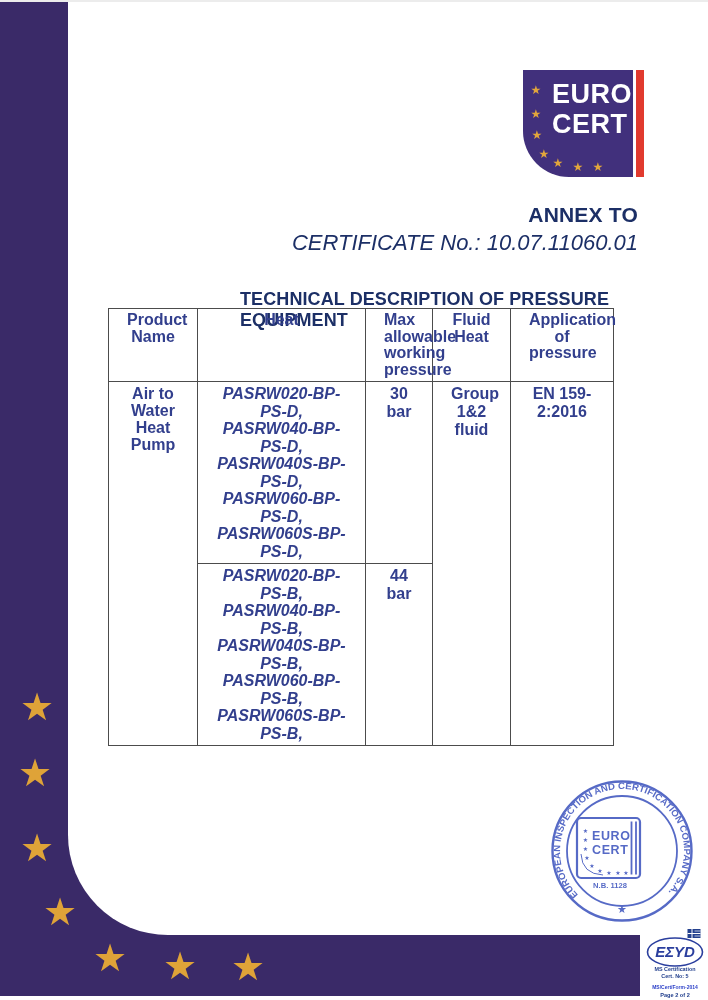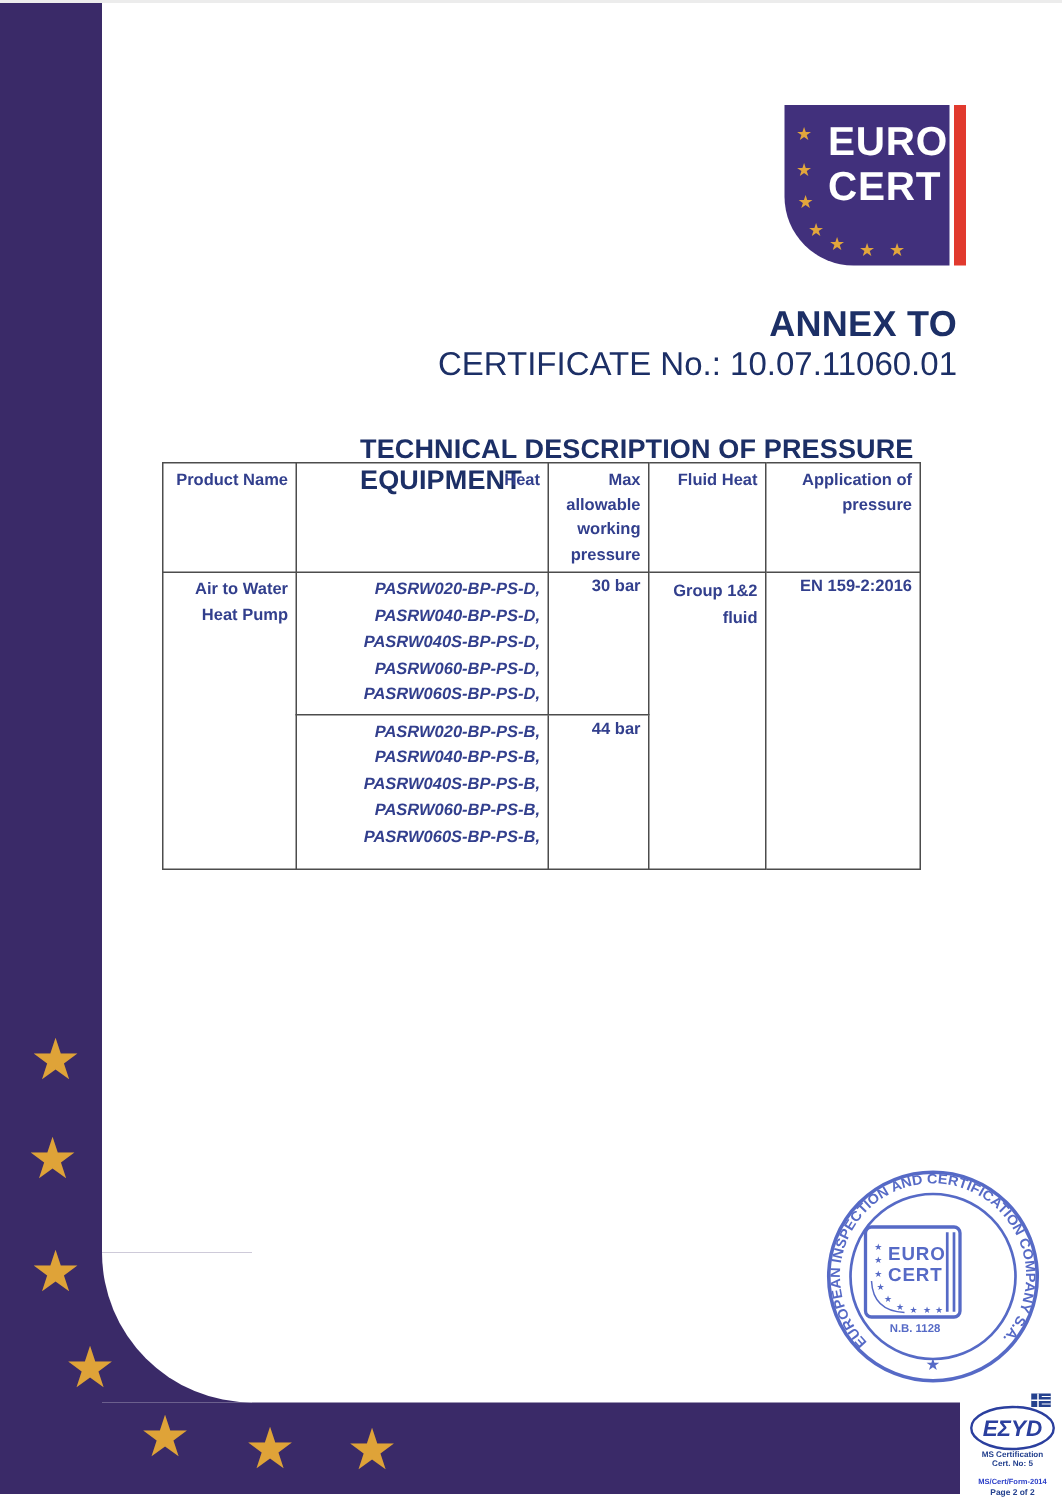--- a/index.html
+++ b/index.html
@@ -14,28 +14,28 @@
   .corner-patch{position:absolute;left:68px;top:833px;width:100px;height:100px;background:#3a2a68;}
   .corner-mask{position:absolute;left:68px;top:833px;width:100px;height:100px;background:#ffffff;border-bottom-left-radius:100px;}
   .star{position:absolute;color:#dfa338;transform:translate(-50%,-54%);line-height:1;user-select:none;}
   .star.big{font-size:38px;}
   .star.small{font-size:12px;color:#e2a63c;}
   
   .logo-box{position:absolute;left:523px;top:68px;width:110px;height:107px;background:#41307c;border-bottom-left-radius:46px;}
   .logo-red{position:absolute;left:636px;top:68px;width:8px;height:107px;background:#e13a2e;}
   .logo-text{position:absolute;left:29px;top:9px;color:#ffffff;font-size:27px;font-weight:700;line-height:1.12;letter-spacing:0.5px;}
   
-  .annex{position:absolute;right:70px;top:201px;color:#1c2f66;font-size:24px;font-weight:700;letter-spacing:0.2px;}
-  .certno{position:absolute;right:70px;top:228px;color:#1c2f66;font-size:22px;font-weight:400;}
+  .annex{position:absolute;right:70px;top:201px;color:#1c2f66;font-size:21px;font-weight:700;letter-spacing:0.2px;}
+  .certno{position:absolute;right:70px;top:228px;color:#1c2f66;font-size:22px;font-weight:400;font-style:italic;}
   .tbl-title{position:absolute;left:240px;top:287px;color:#1c2f66;font-size:18px;font-weight:700;letter-spacing:0.1px;}
   
   table.spec{position:absolute;left:108px;top:306px;width:505px;border-collapse:collapse;table-layout:fixed;}
   table.spec th,table.spec td{
-    border:1px solid #4c4c4c;color:#323f8d;font-size:11px;font-weight:700;
-    padding:3px 5px;vertical-align:top;text-align:right;white-space:pre-line;
+    border:1px solid #4c4c4c;color:#323f8d;font-size:16px;font-weight:700;
+    padding:3px 18px;vertical-align:top;text-align:center;white-space:pre-line;
   }
   table.spec th{height:64px;line-height:16.5px;}
   td.product{text-align:center;vertical-align:middle;line-height:17px;}
   td.type{line-height:17.5px;font-style:italic;}
   tr.r1 td{height:83px;}
   tr.r2 td{height:96px;margin-left:48px;}
   td.pressure{text-align:center;vertical-align:middle;}
   td.fluid{vertical-align:middle;line-height:18px;margin-left:20px;}
   td.standard{vertical-align:middle;white-space:nowrap;}
   

